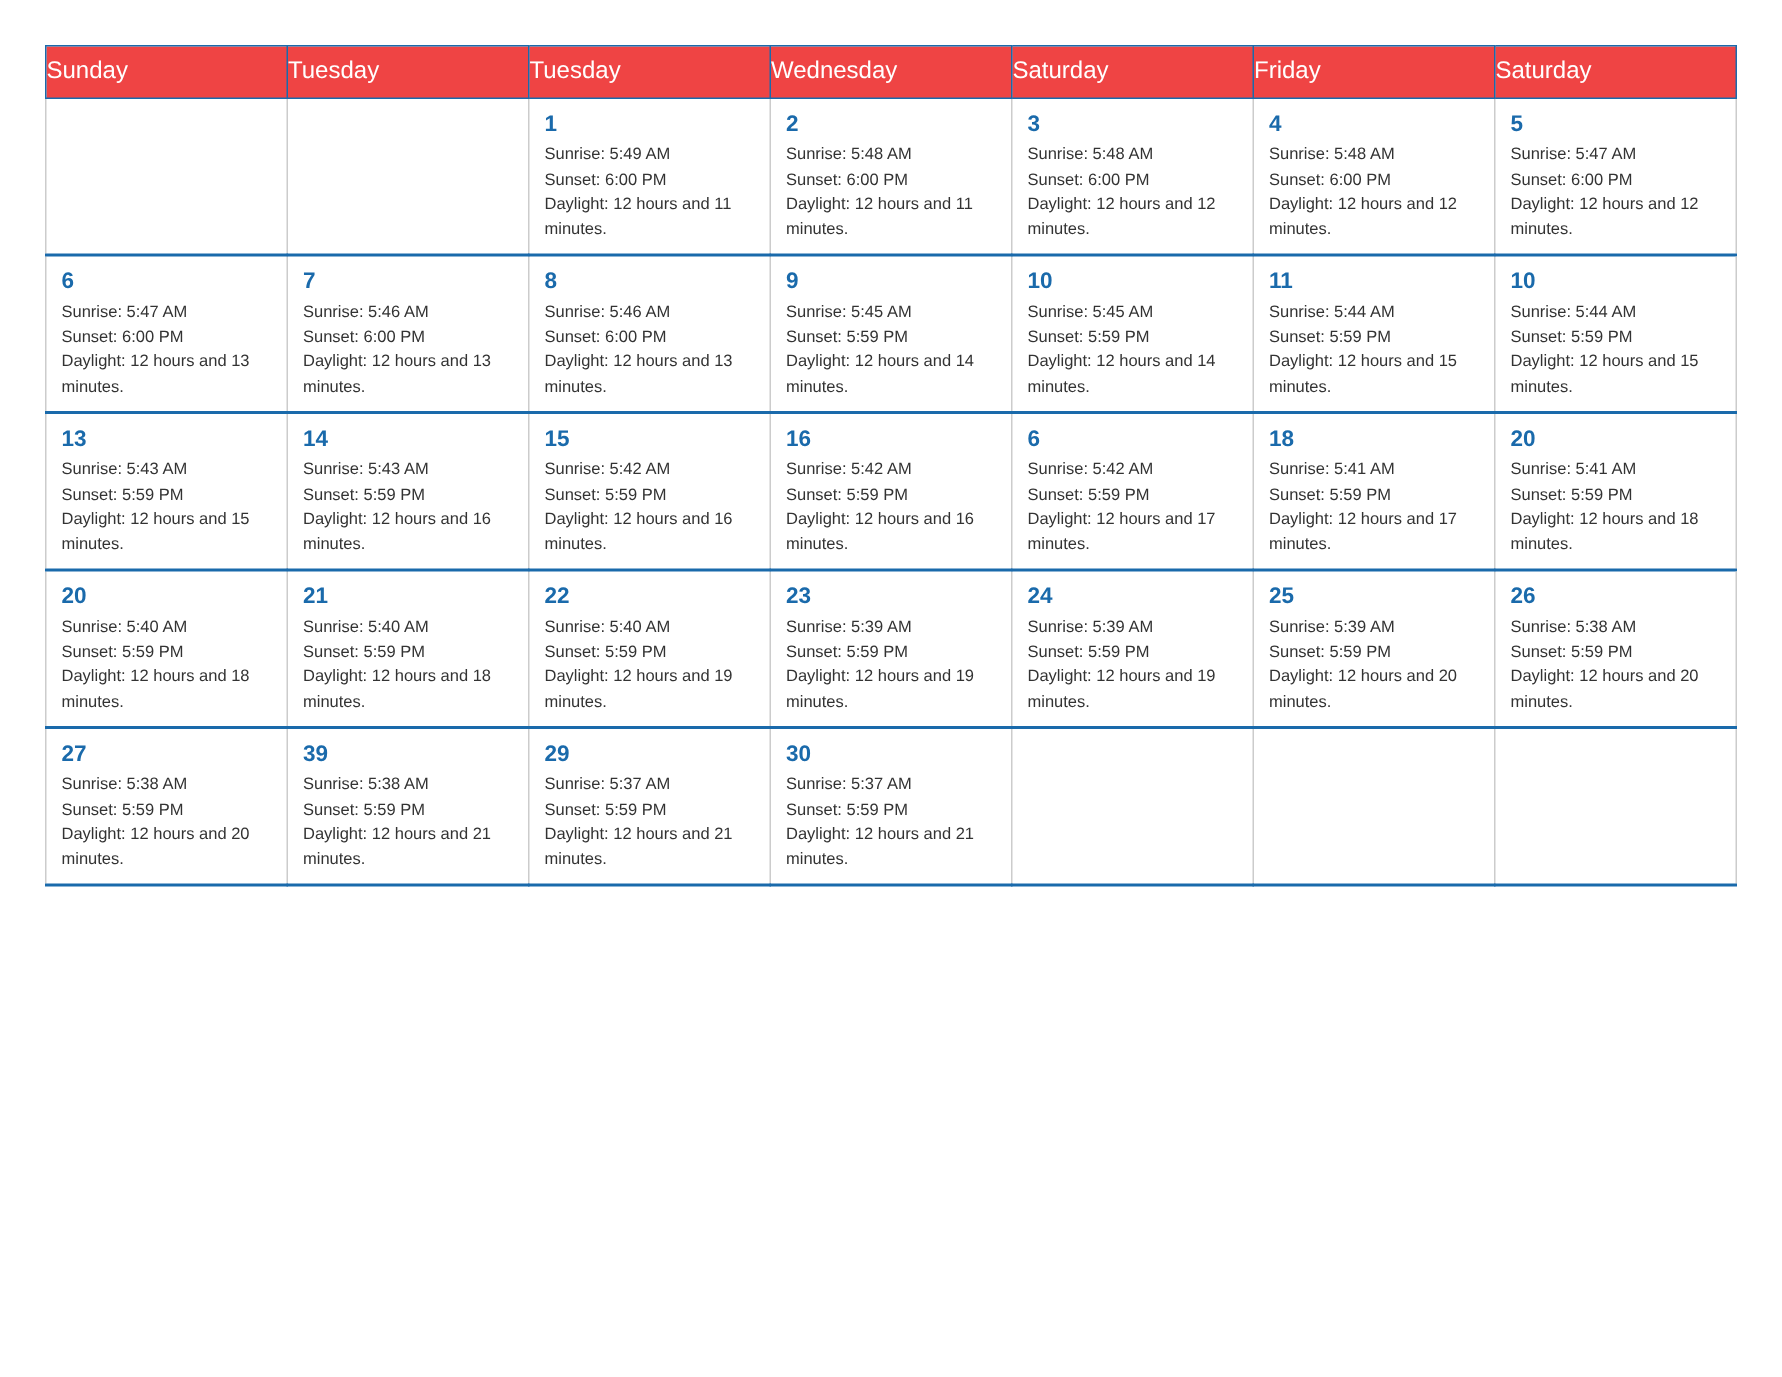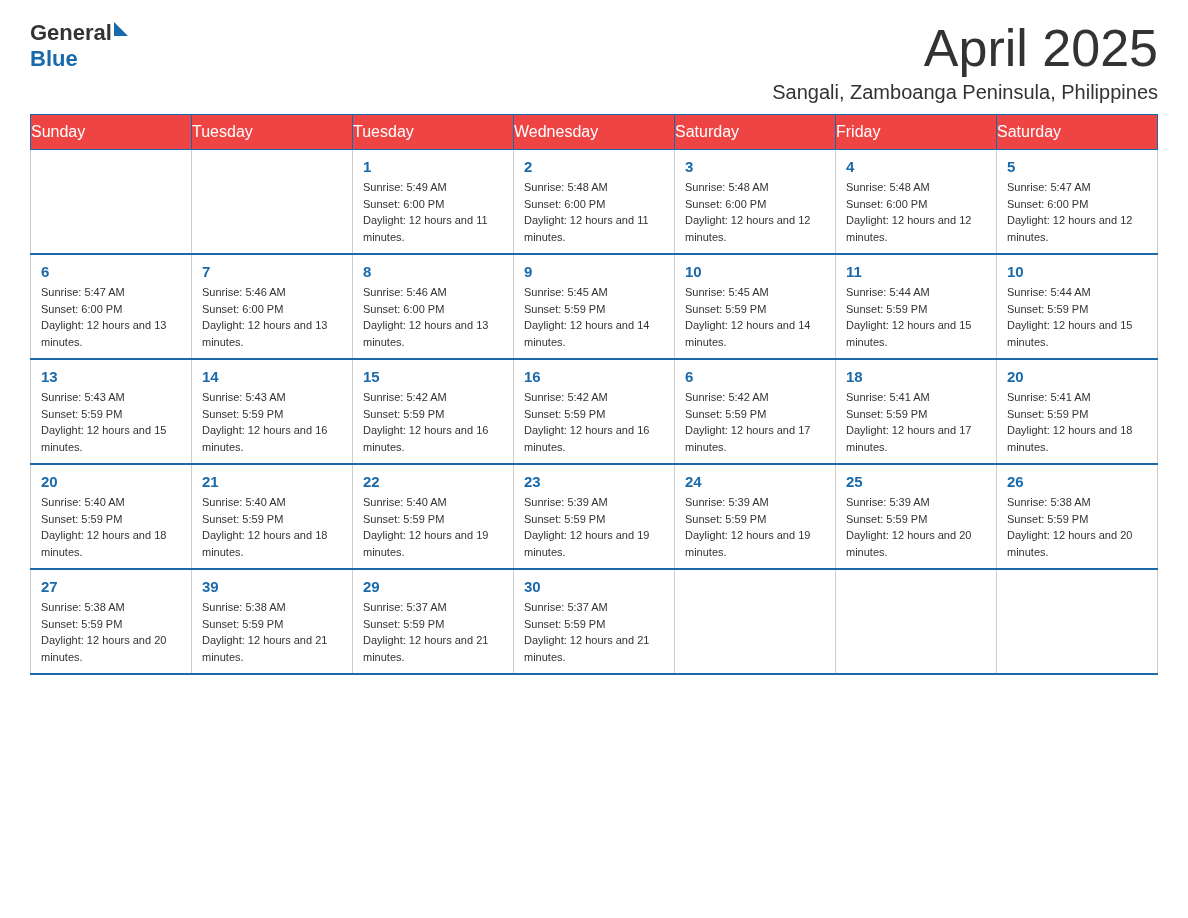--- a/index.html
+++ b/index.html
@@ -102,33 +102,20 @@
       border-bottom: 2px solid #1a6aab;
     }
     .empty-cell {
       background: #fff;
     }
   </style>
 </head>
 <body>
 
 <div class="header-area">
-  <div class="logo-wrapper">
-    <div class="logo-line1">
-      <span class="logo-text-general">General</span>
-      <span class="logo-triangle"></span>
-    </div>
-    <div class="logo-line2">
-      <span class="logo-text-blue">Blue</span>
-    </div>
-  </div>
-  <div class="title-area">
-    <div class="month-title">April 2025</div>
-    <div class="location-title">Sangali, Zamboanga Peninsula, Philippines</div>
-  </div>
 </div>
 
 <table class="calendar">
   <thead>
     <tr>
     <th>Sunday</th>
         <th>Tuesday</th>
         <th>Tuesday</th>
         <th>Wednesday</th>
         <th>Saturday</th>

